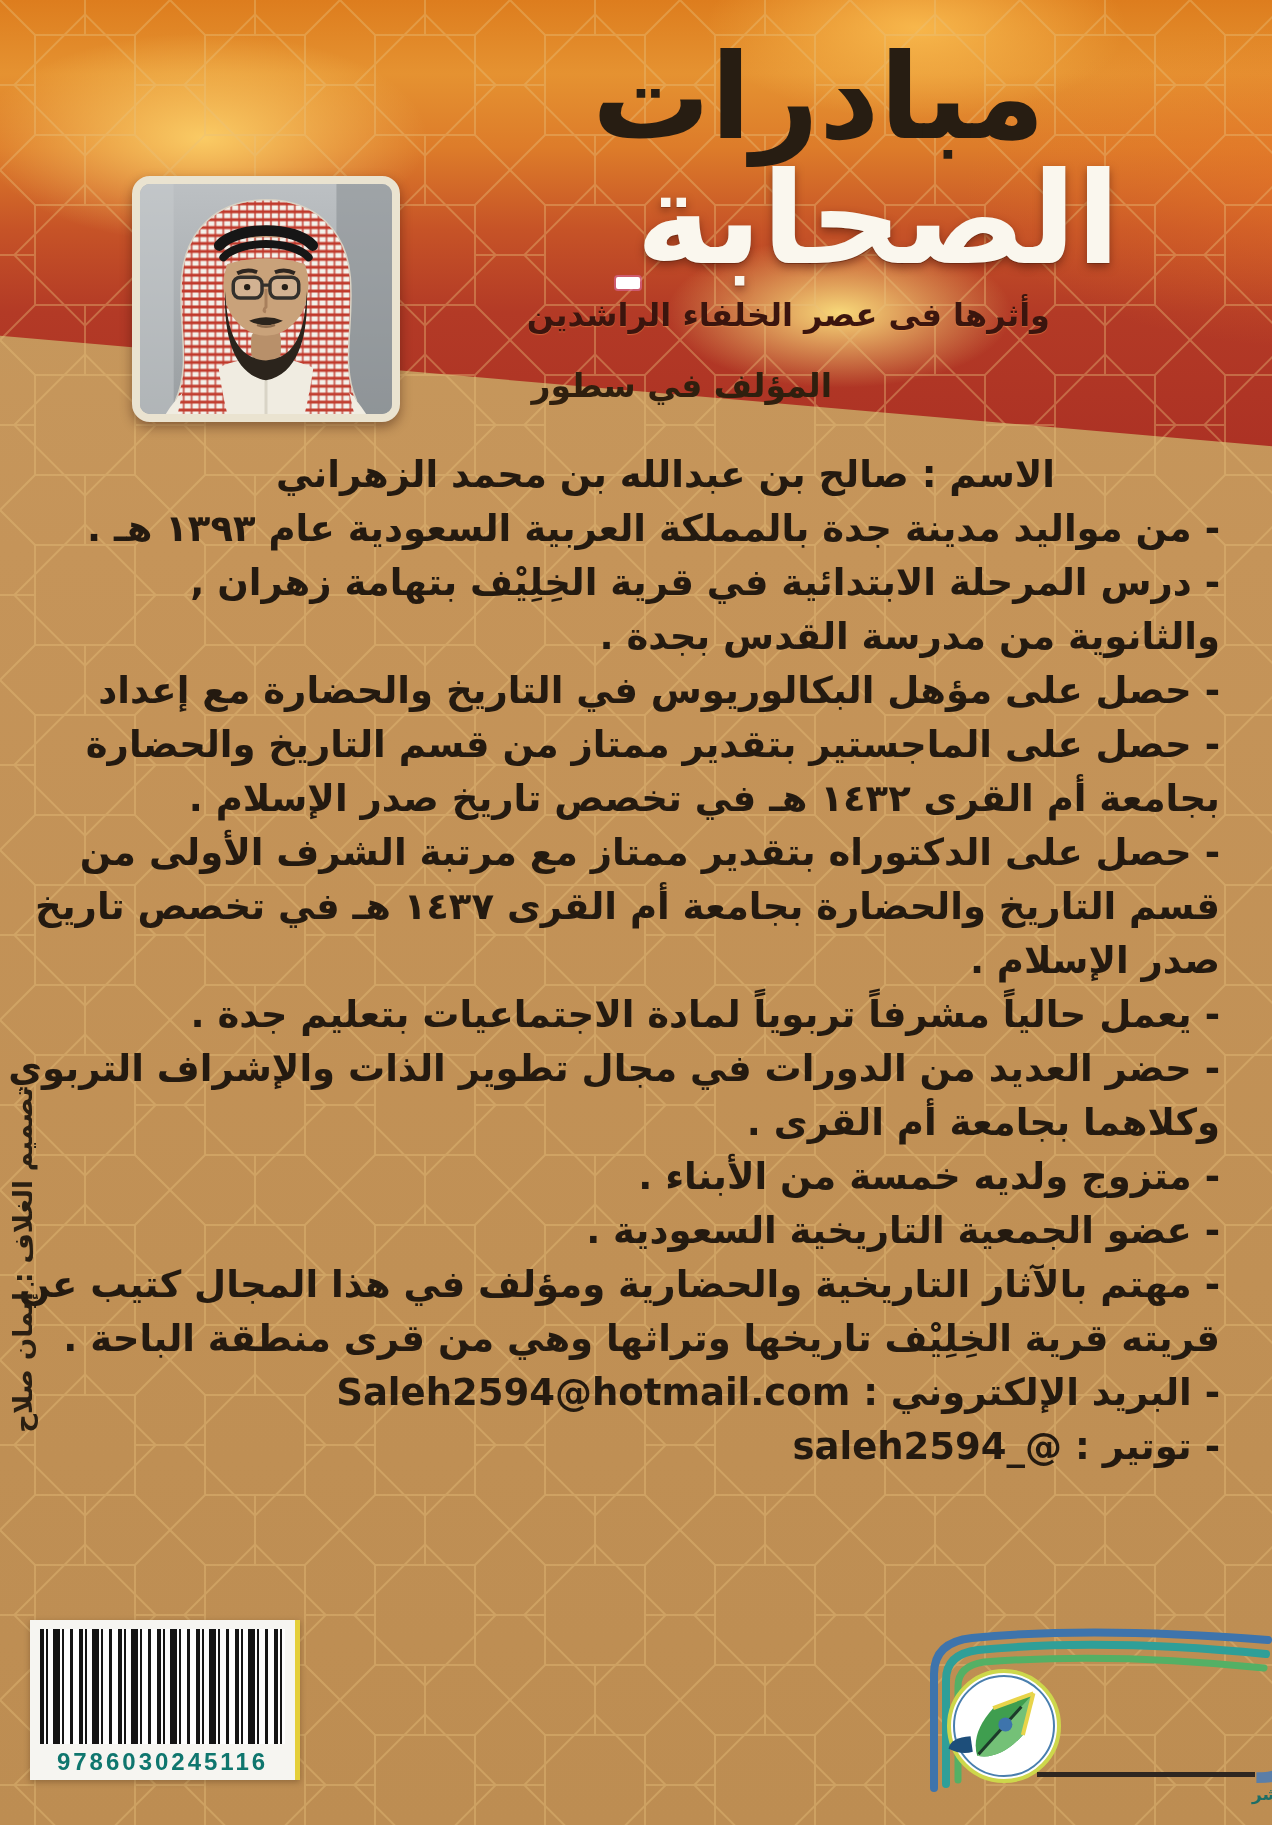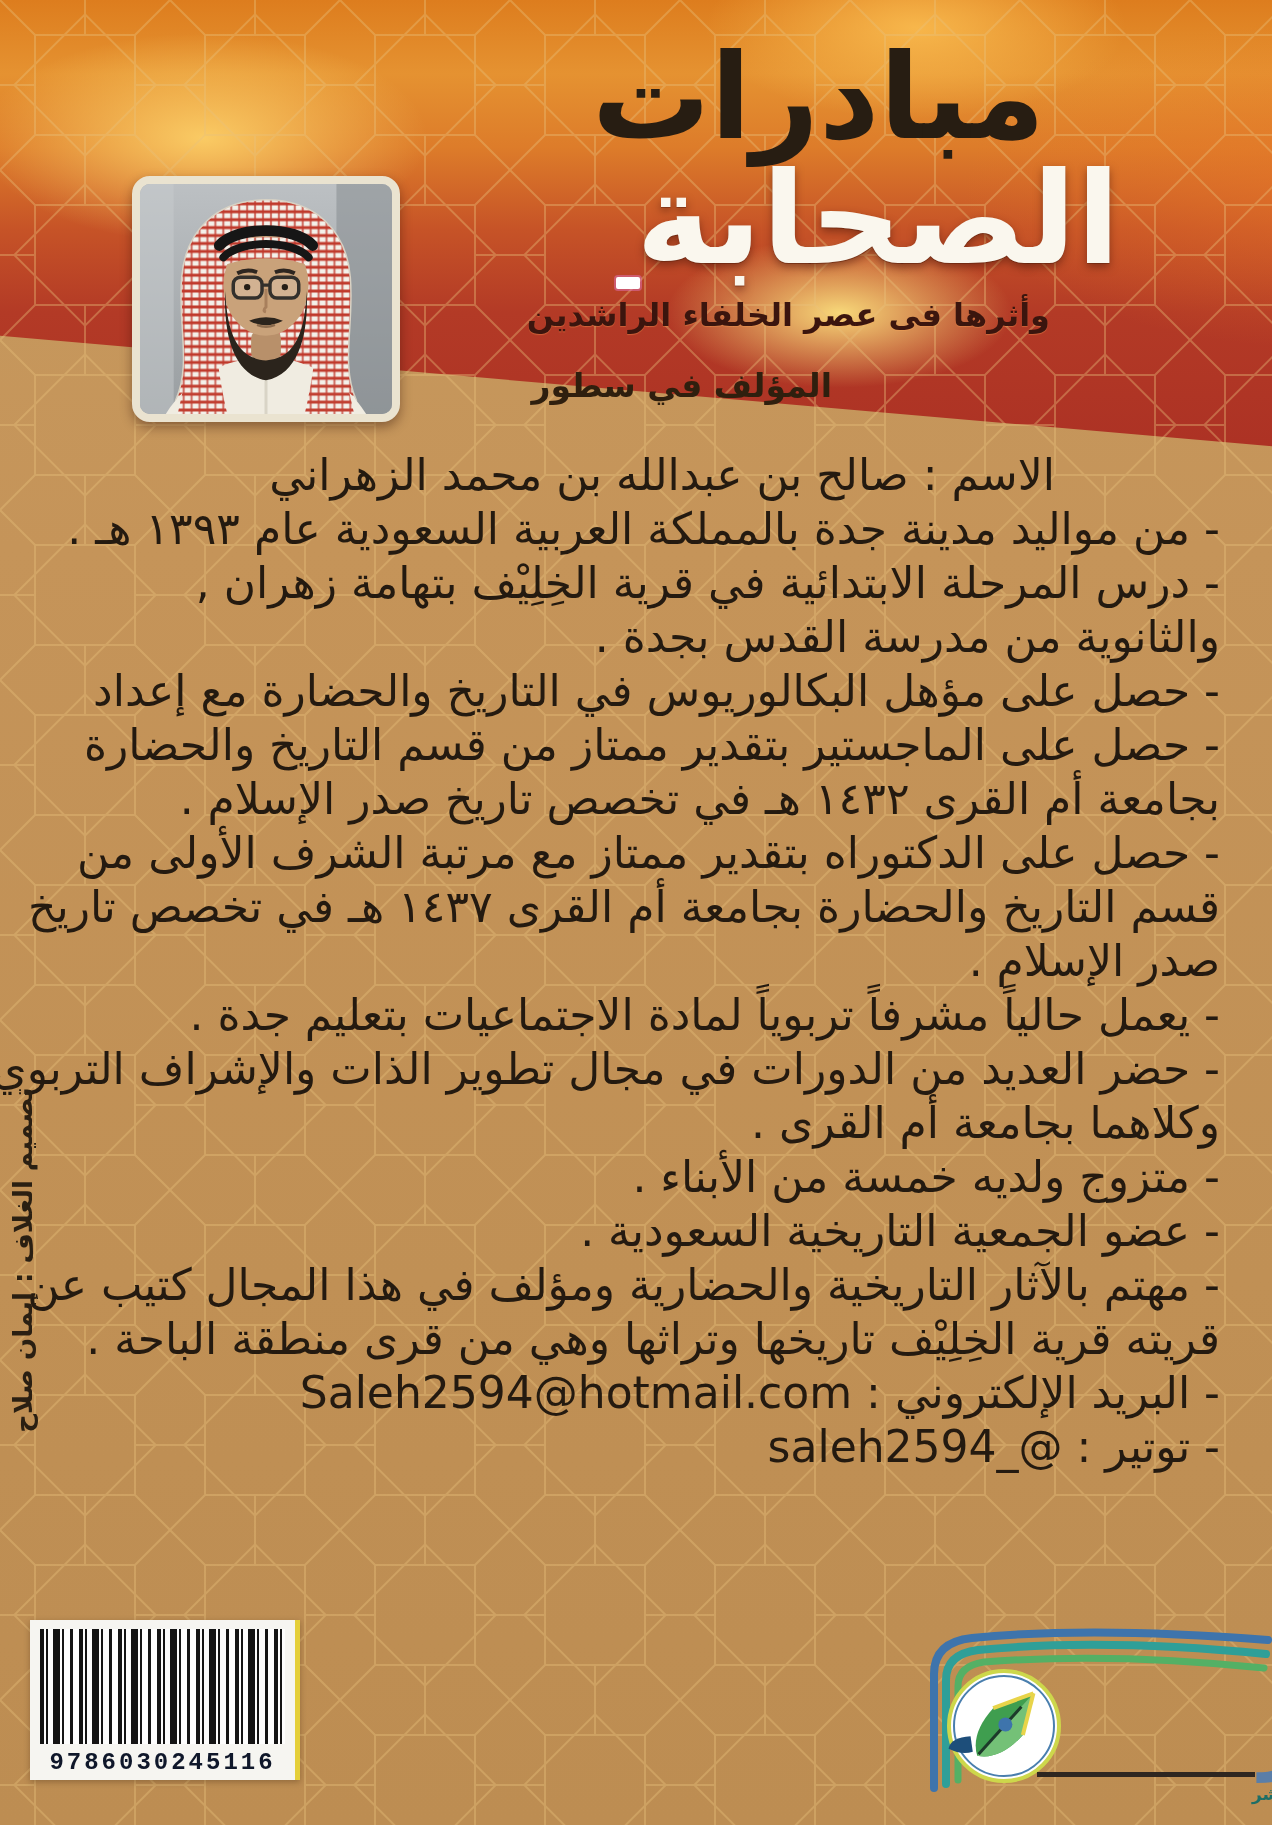--- a/index.html
+++ b/index.html
@@ -33,41 +33,41 @@
     color:#2f1f0e;direction:rtl;white-space:nowrap;}
   .artifact{position:absolute;left:616px;top:277px;width:24px;height:12px;z-index:3;
     background:#fff;box-shadow:0 0 0 2px rgba(228,120,200,.45);border-radius:2px;}
   
   .photo{position:absolute;left:132px;top:176px;width:252px;height:230px;z-index:2;
     border:8px solid #eae3d0;border-radius:18px;overflow:hidden;background:#aeb3b6;
     box-shadow:0 5px 12px rgba(40,10,5,.4);}
   .photo svg{display:block;width:100%;height:100%;}
   
   .bio{position:absolute;top:448px;right:52px;left:40px;z-index:2;direction:rtl;
-    font-size:44px;font-weight:normal;color:#241a10;line-height:54px;}
+    font-size:37px;font-weight:bold;color:#241a10;line-height:54px;}
   .bio-line{white-space:nowrap;height:54px;}
   .bio-line.indent{margin-right:165px;}
   
   .credit{position:absolute;left:-224px;top:1242px;width:500px;height:36px;z-index:2;
     transform:rotate(-90deg);text-align:center;font-size:26px;font-weight:bold;
     color:#2a1f12;direction:rtl;white-space:nowrap;}
   
   .barcode{position:absolute;left:30px;top:1620px;width:265px;height:160px;z-index:4;
     background:#f6f5f1;border-right:5px solid #e5cf3a;display:flex;flex-direction:column;
     box-shadow:0 2px 6px rgba(40,20,5,.3);}
   .bars{flex:1;margin:9px 10px 0 10px;
     background:repeating-linear-gradient(90deg,
       #141414 0 4px,#fdfdfd 4px 6px,
       #141414 6px 8px,#fdfdfd 8px 13px,
       #141414 13px 20px,#fdfdfd 20px 22px,
       #141414 22px 24px,#fdfdfd 24px 30px,
       #141414 30px 33px,#fdfdfd 33px 39px);}
   .barcode-number{height:36px;display:flex;align-items:center;justify-content:center;
-    font-family:Liberation Mono, monospace;font-size:24px;font-weight:bold;
-    color:#0f172a;letter-spacing:3px;background:#f6f5f1;}
+    font-family:Liberation Sans, sans-serif;font-size:24px;font-weight:bold;
+    color:#0f766e;letter-spacing:3px;background:#f6f5f1;}
   
   .logo{position:absolute;left:852px;top:1624px;width:420px;height:196px;z-index:4;}
   .logo svg{display:block;width:100%;height:100%;}
 </style>
 </head>
 <body>
 
 <div class="cover">
 
   <div class="sky"></div>

